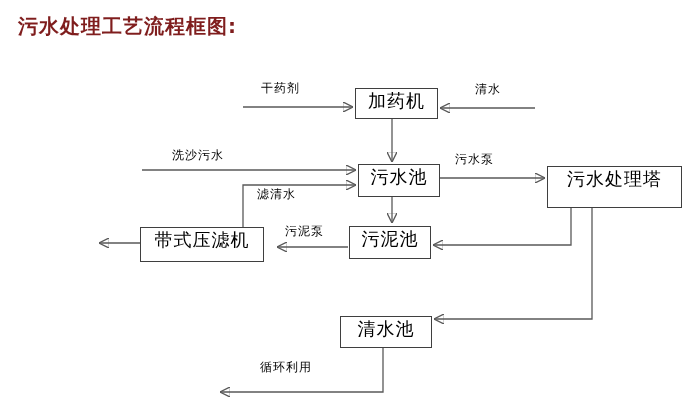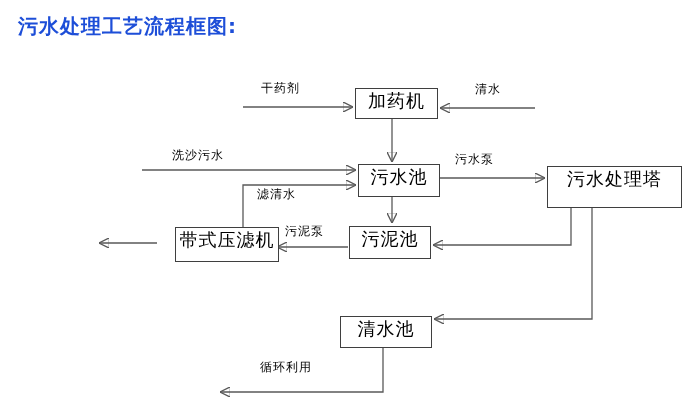--- a/index.html
+++ b/index.html
@@ -15,21 +15,21 @@
     background: #ffffff;
     overflow: hidden;
   }
   .title {
     position: absolute;
     left: 18px; top: 13px;
     margin: 0;
     font-size: 20px;
     font-weight: 700;
     letter-spacing: 1px;
-    color: #1d4ed8;
+    color: #7f1d1d;
     white-space: nowrap;
   }
   svg.wires {
     position: absolute;
     left: 0; top: 0;
     width: 700px; height: 420px;
   }
   svg.wires path {
     fill: none;
     stroke: #595959;
@@ -90,21 +90,21 @@
   </div>
 
   <div class="node" style="left:547px; top:166px; width:135px; height:42px">
     <span>污水处理塔</span>
   </div>
 
   <div class="node" style="left:349px; top:226px; width:82px; height:33px">
     <span>污泥池</span>
   </div>
 
-  <div class="node" style="left:175px; top:227px; width:104px; height:35px">
+  <div class="node" style="left:140px; top:227px; width:124px; height:35px">
     <span>带式压滤机</span>
   </div>
 
   <div class="node" style="left:340px; top:316px; width:92px; height:32px">
     <span>清水池</span>
   </div>
 
   <div class="flabel" style="left:261px; top:82px">干药剂</div>
 
   <div class="flabel" style="left:475px; top:83px">清水</div>

